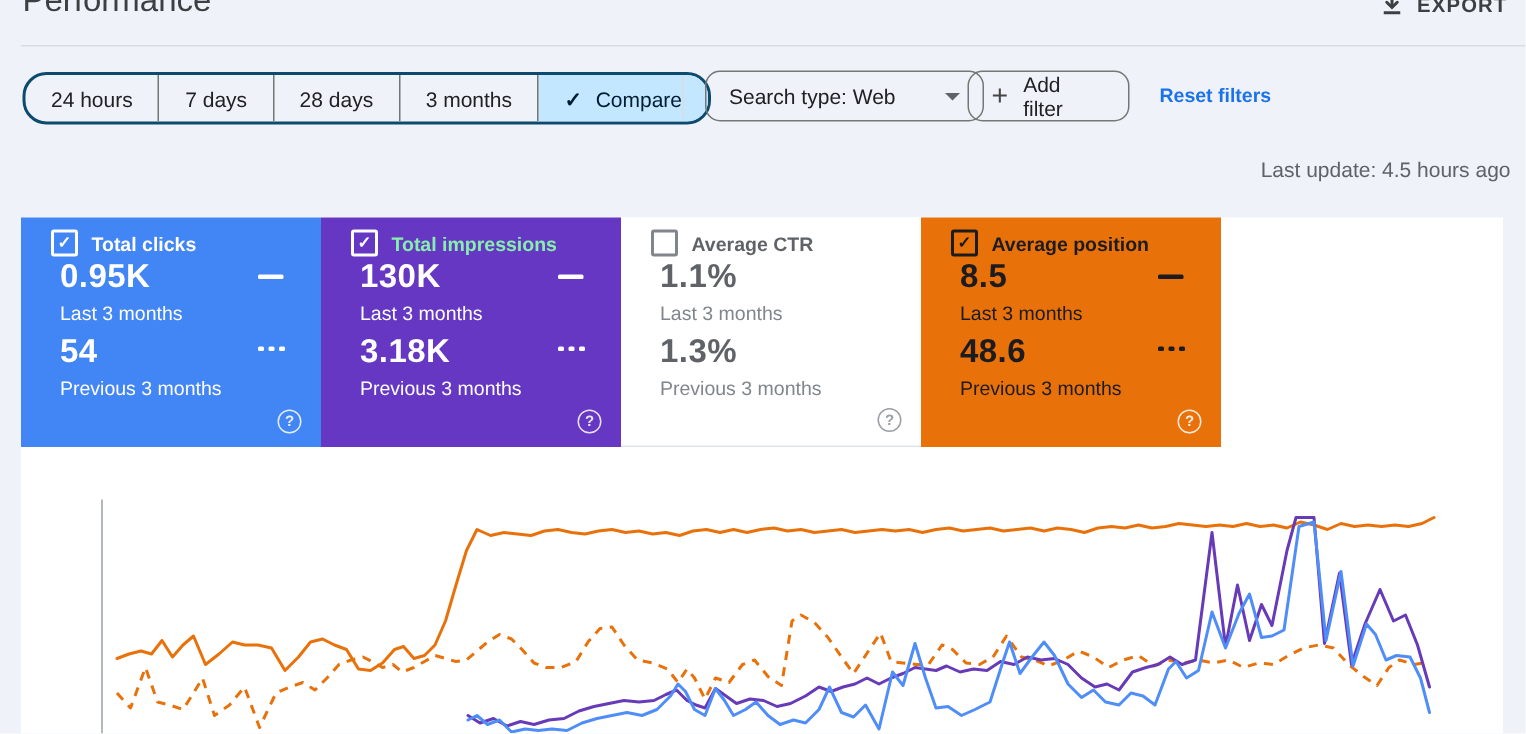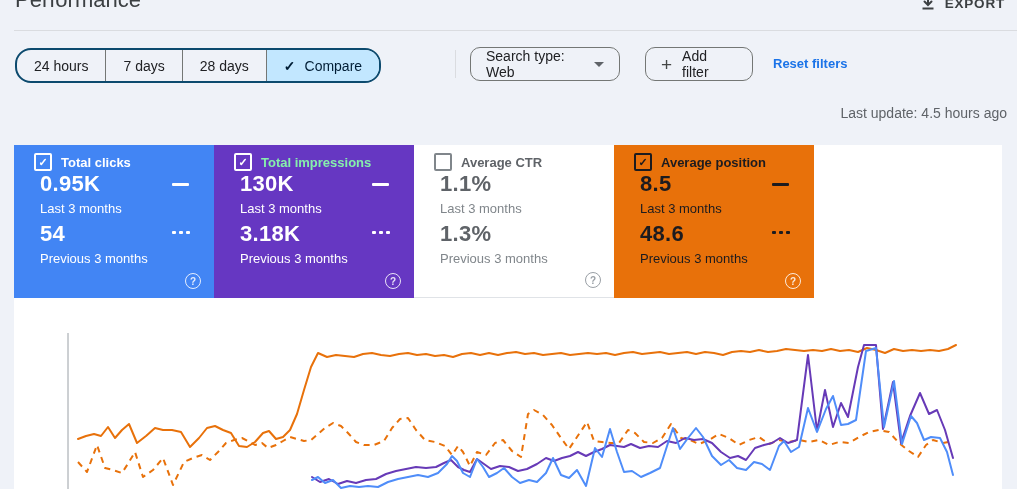--- a/index.html
+++ b/index.html
@@ -20,21 +20,21 @@
   .seg-group{left:15px;top:48px;height:31px;display:flex;border:2px solid #0c4a6e;
     border-radius:16px;overflow:hidden;background:#fff0;}
   .seg{display:flex;align-items:center;justify-content:center;padding:0 17px;
     font-size:14px;color:#202124;cursor:pointer;white-space:nowrap;}
   .seg + .seg{border-left:1px solid #747775;}
   .seg.selected{background:#c2e7ff;color:#001d35;gap:9px;}
   .seg .check{font-size:14px;font-weight:700;color:#001d35;}
   .v-sep{left:455px;top:50px;width:1px;height:28px;background:#dadce0;}
   .chip{top:47px;height:34px;border:1px solid #747775;border-radius:10px;background:transparent;
     display:flex;align-items:center;padding:0 15px;font-size:14px;color:#202124;cursor:pointer;gap:10px;box-sizing:border-box;}
-  .chip.search-type{left:470px;width:150px;justify-content:space-between;}
+  .chip.search-type{left:470px;width:186px;justify-content:space-between;}
   .chip.add-filter{left:645px;width:108px;}
   .caret-down{width:0;height:0;border-left:5px solid transparent;border-right:5px solid transparent;
     border-top:5px solid #5f6368;}
   .plus{font-size:19px;font-weight:400;color:#444746;line-height:1;}
   .reset-link{left:773px;top:56px;font-size:13px;font-weight:700;color:#1a73e8;cursor:pointer;}
   .last-update{right:10px;top:105px;font-size:14px;color:#5f6368;}
 
   
   .panel{left:14px;top:145px;width:988px;height:344px;background:#fff;}
   .card{position:absolute;top:0;width:200px;height:153px;box-sizing:border-box;cursor:pointer;}
@@ -71,20 +71,21 @@
       </svg>
   </span>
   <span>EXPORT</span>
 </div>
 <div class="abs hdr-divider"></div>
 
 <div class="abs seg-group">
     <div class="seg">24 hours</div>
     <div class="seg">7 days</div>
     <div class="seg">28 days</div>
+    <div class="seg">3 months</div>
     <div class="seg selected">
       <span class="check">✓</span>
       <span>Compare</span>
     </div>
   </div>
 <div class="abs v-sep"></div>
 
 <div class="abs chip search-type">
   <span>Search type: Web</span>
   <span class="caret-down"></span>

